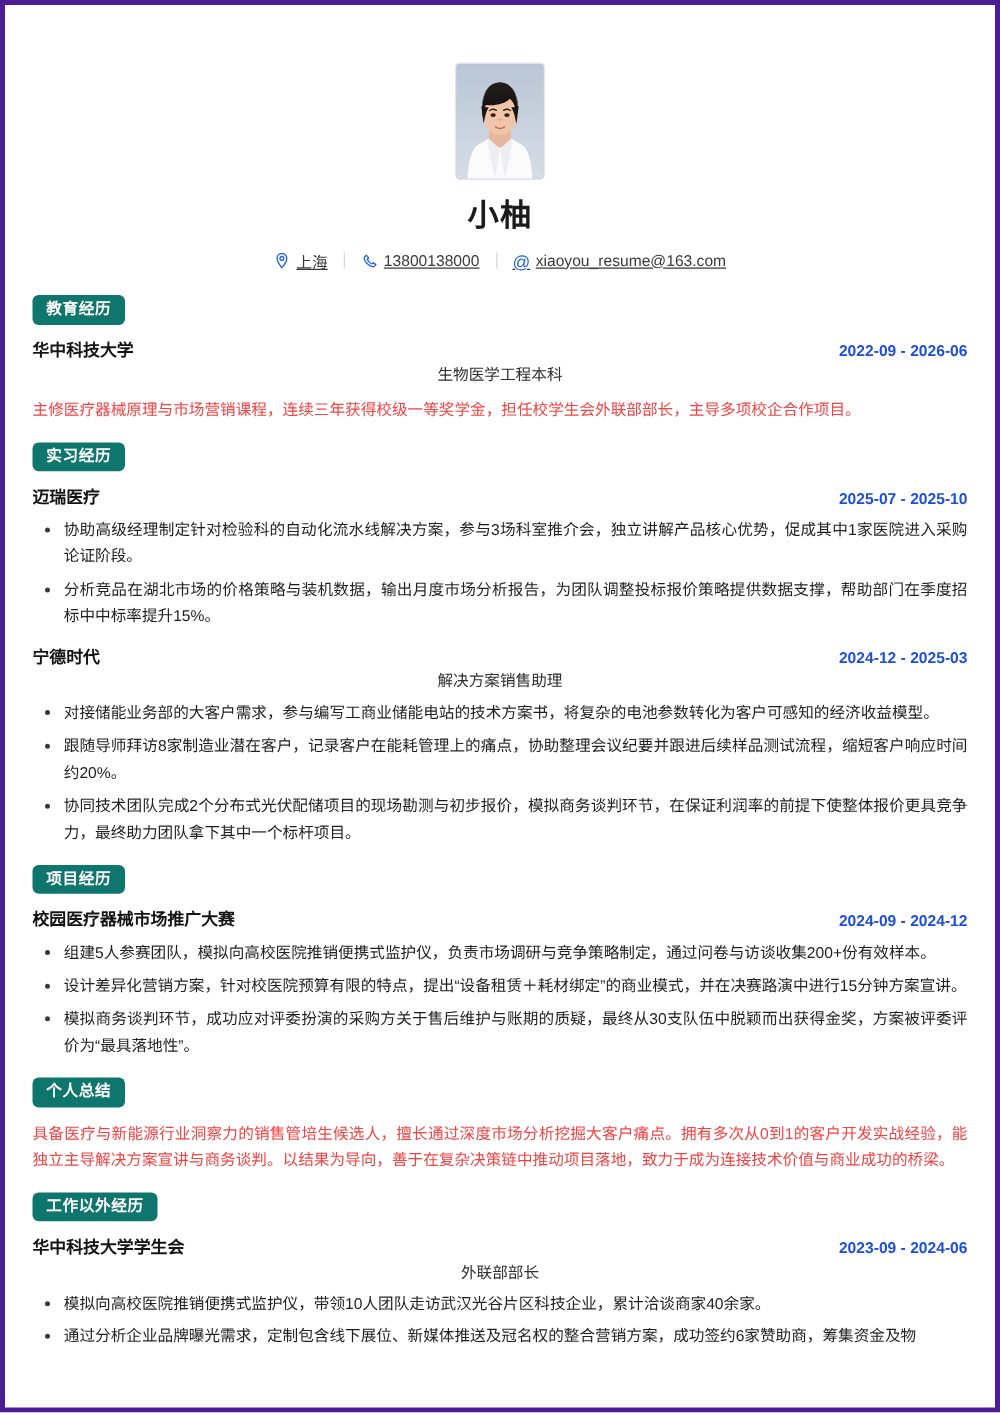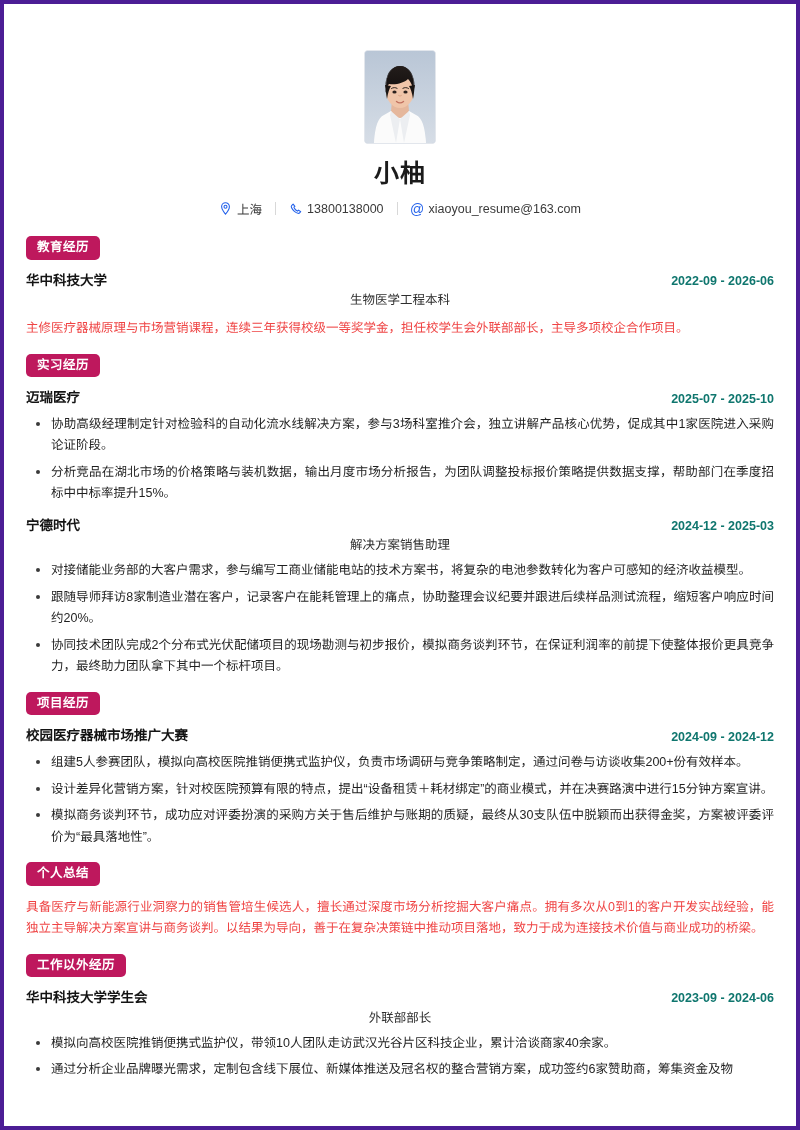--- a/index.html
+++ b/index.html
@@ -51,20 +51,21 @@
     line-height: 1.2;
   }
   .contact-row {
     margin-top: 11px;
     display: flex;
     align-items: center;
     justify-content: center;
     gap: 0;
     font-size: 12.5px;
     color: #3a3a3a;
+    text-decoration: underline;
   }
   .contact-item {
     display: inline-flex;
     align-items: center;
     gap: 5px;
     padding: 0 13px;
     white-space: nowrap;
   }
   .contact-sep {
     width: 1px;
@@ -86,21 +87,21 @@
     line-height: 1;
     color: #2563eb;
     font-weight: 400;
   }
 
   
   .section { margin-top: 14px; }
   .section:first-of-type { margin-top: 18px; }
   .badge {
     display: inline-block;
-    background: #be185d;
+    background: #0f766e;
     color: #ffffff;
     font-size: 12.5px;
     font-weight: 700;
     border-radius: 5px;
     padding: 5px 11px 6px 11px;
     line-height: 1;
     letter-spacing: .5px;
   }
   .entry { margin-top: 11px; }
   .entry-head {
@@ -110,21 +111,21 @@
   }
   .org {
     font-size: 13.5px;
     font-weight: 700;
     color: #141414;
     line-height: 1.45;
   }
   .dates {
     font-size: 12.5px;
     font-weight: 700;
-    color: #0f766e;
+    color: #1d4ed8;
     white-space: nowrap;
     line-height: 1.45;
   }
   .entry-sub {
     display: flex;
     justify-content: center;
     align-items: baseline;
     margin-top: 1px;
   }
   .role {

